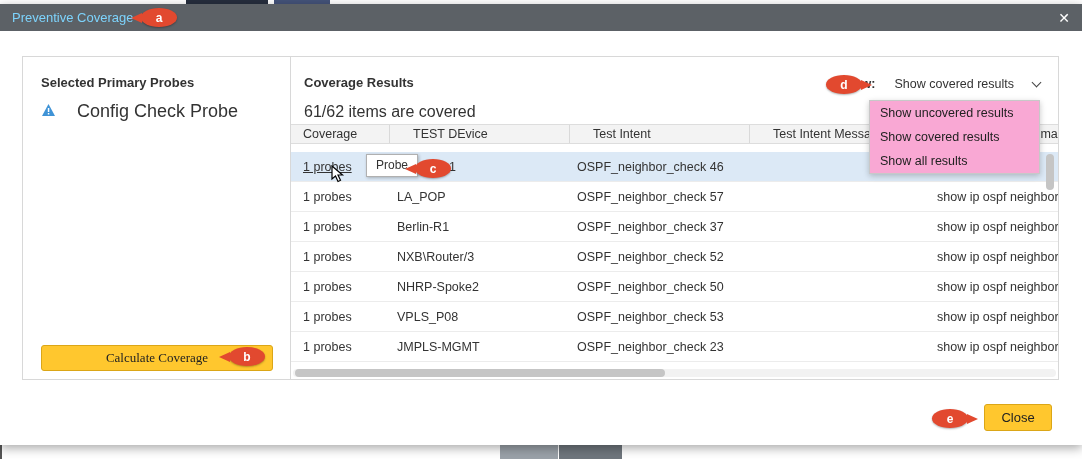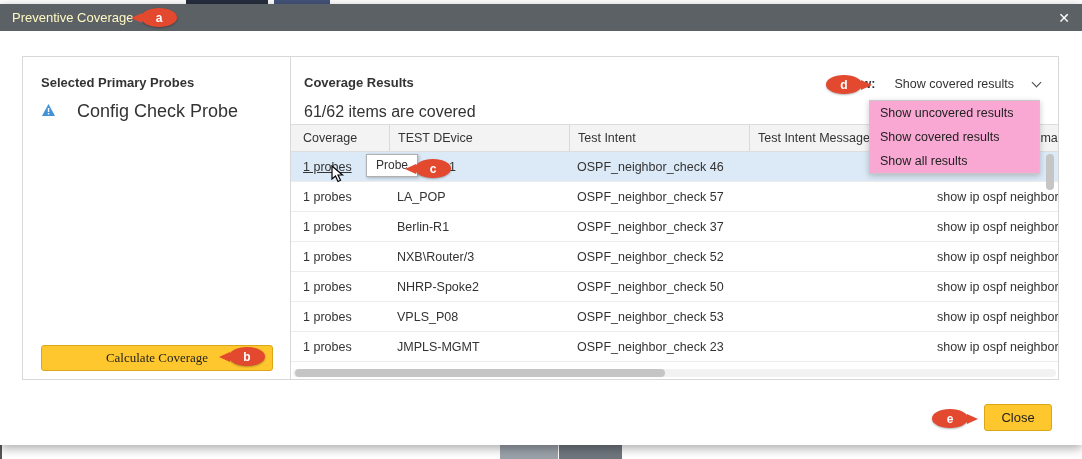--- a/index.html
+++ b/index.html
@@ -20,21 +20,21 @@
   .frag-top2{left:274px;top:0;width:56px;height:4px;background:#44537a;}
   .frag-bot1{left:500px;top:445px;width:58px;height:14px;background:#9aa1a8;}
   .frag-bot2{left:559px;top:445px;width:63px;height:14px;background:#6f767d;}
   .frag-bot3{left:0;top:445px;width:2px;height:14px;background:#555;}
 
   
   .modal{position:absolute;left:0;top:4px;width:1082px;height:441px;background:#fff;
     box-shadow:0 3px 10px rgba(0,0,0,.35);}
   .titlebar{position:absolute;left:0;top:0;right:0;height:27px;background:var(--titlebar-gray);
     display:flex;align-items:center;padding:0 12px;}
-  .titlebar .title{color:#fef9c3;font-size:13px;}
+  .titlebar .title{color:#7dd3fc;font-size:13px;}
   .titlebar .close-x{margin-left:auto;color:#fff;font-size:14px;cursor:pointer;line-height:1;}
 
   .panel-container{position:absolute;left:22px;top:52px;width:1037px;height:324px;
     border:1px solid #d8d8d8;background:#fff;}
   .left-panel{position:absolute;left:0;top:0;bottom:0;width:268px;border-right:1px solid #d8d8d8;}
   .lp-heading{position:absolute;left:18px;top:18px;font-size:13px;font-weight:bold;}
   .probe-item{position:absolute;left:18px;top:44px;display:flex;align-items:center;gap:21px;font-size:18px;}
   .calc-btn{position:absolute;left:18px;bottom:8px;width:232px;height:26px;
     background:var(--button-yellow);border:1px solid #dba617;border-radius:3px;
     font-size:13px;color:#222;text-align:center;line-height:24px;cursor:pointer;
@@ -43,25 +43,25 @@
   .right-panel{position:absolute;left:268px;top:0;right:0;bottom:0;}
   .rp-heading{position:absolute;left:13px;top:18px;font-size:13px;font-weight:bold;}
   .rp-summary{position:absolute;left:13px;top:46px;font-size:16px;}
   .view-ctl{position:absolute;right:18px;top:20px;display:flex;align-items:center;gap:19px;
     font-size:12.5px;cursor:pointer;}
   .view-ctl .vlabel{font-weight:bold;}
   .chev{width:7px;height:7px;border-right:1.5px solid #444;border-bottom:1.5px solid #444;
     transform:rotate(45deg);margin-top:-4px;}
 
   
-  .thead{position:absolute;left:0;right:0;top:67px;height:28px;background:#f3f3f3;
+  .thead{position:absolute;left:0;right:0;top:67px;height:20px;background:#f3f3f3;
     border-top:1px solid #ddd;border-bottom:1px solid #ddd;
     display:grid;grid-template-columns:98px 180px 180px 180px auto;align-items:center;
     font-size:12.5px;}
-  .th{height:100%;display:flex;align-items:center;padding-left:8px;overflow:hidden;white-space:nowrap;}
+  .th{height:100%;display:flex;align-items:center;padding-left:23px;overflow:hidden;white-space:nowrap;}
   .th:first-child{padding-left:12px;}
   .th + .th{border-left:1px solid #d9d9d9;}
   .th.c-command{padding-left:84px;}
   .tbody{position:absolute;left:0;right:0;top:95px;}
   .trow{height:30px;display:grid;grid-template-columns:98px 180px 180px 180px auto;
     align-items:center;border-bottom:1px solid #ececec;font-size:12.5px;background:#fff;}
   .trow.selected{background:var(--selection-blue);}
   .td{padding-left:8px;overflow:hidden;white-space:nowrap;}
   .td.c-coverage{padding-left:12px;}
   .cov-text.linked{text-decoration:underline;cursor:pointer;}

